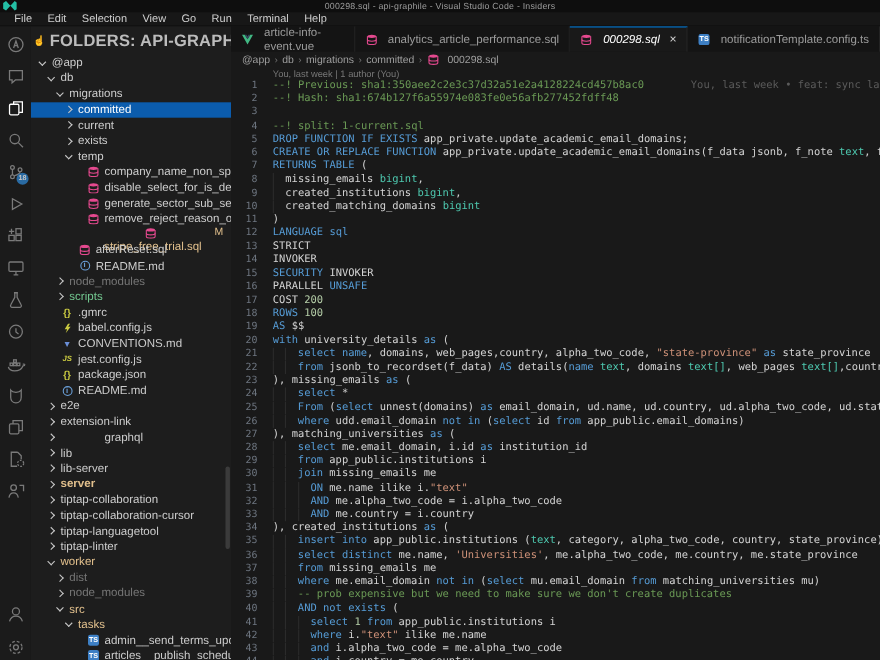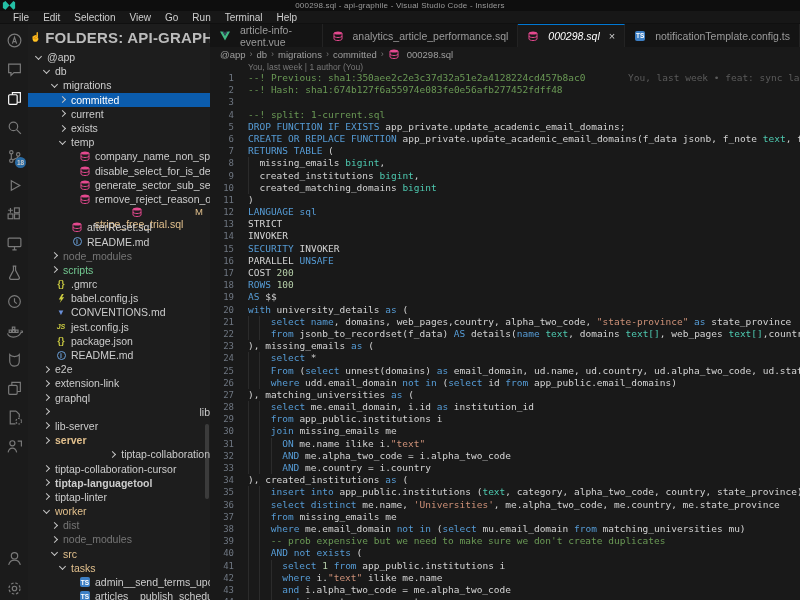--- a/index.html
+++ b/index.html
@@ -405,46 +405,46 @@
             <span class="t-lbl">README.md</span>
           </div>
           <div class="trow" style="padding-left: 16px;">
             <span class="chev right"></span>
             <span class="t-lbl">e2e</span>
           </div>
           <div class="trow" style="padding-left: 16px;">
             <span class="chev right"></span>
             <span class="t-lbl">extension-link</span>
           </div>
-          <div class="trow" style="padding-left: 16px;">
+          <div class="trow" style="padding-left: 16px; gap: 40px;">
             <span class="chev right"></span>
             <span class="t-lbl">graphql</span>
           </div>
-          <div class="trow" style="padding-left: 16px; justify-content: space-between;">
+          <div class="trow" style="padding-left: 16px;">
             <span class="chev right"></span>
             <span class="t-lbl">lib</span>
           </div>
           <div class="trow" style="padding-left: 16px;">
             <span class="chev right"></span>
             <span class="t-lbl">lib-server</span>
           </div>
           <div class="trow" style="padding-left: 16px; font-weight: bold;">
             <span class="chev right"></span>
             <span class="t-lbl t-mod">server</span>
             <span class="t-badge"><span class="dot"></span></span>
           </div>
-          <div class="trow" style="padding-left: 16px; justify-content: flex-end;">
+          <div class="trow" style="padding-left: 16px;">
             <span class="chev right"></span>
             <span class="t-lbl">tiptap-collaboration</span>
           </div>
           <div class="trow" style="padding-left: 16px;">
             <span class="chev right"></span>
             <span class="t-lbl">tiptap-collaboration-cursor</span>
           </div>
-          <div class="trow" style="padding-left: 16px; font-weight: bold;">
+          <div class="trow" style="padding-left: 16px;">
             <span class="chev right"></span>
             <span class="t-lbl">tiptap-languagetool</span>
           </div>
           <div class="trow" style="padding-left: 16px;">
             <span class="chev right"></span>
             <span class="t-lbl">tiptap-linter</span>
           </div>
           <div class="trow" style="padding-left: 16px;">
             <span class="chev down"></span>
             <span class="t-lbl t-mod">worker</span>

